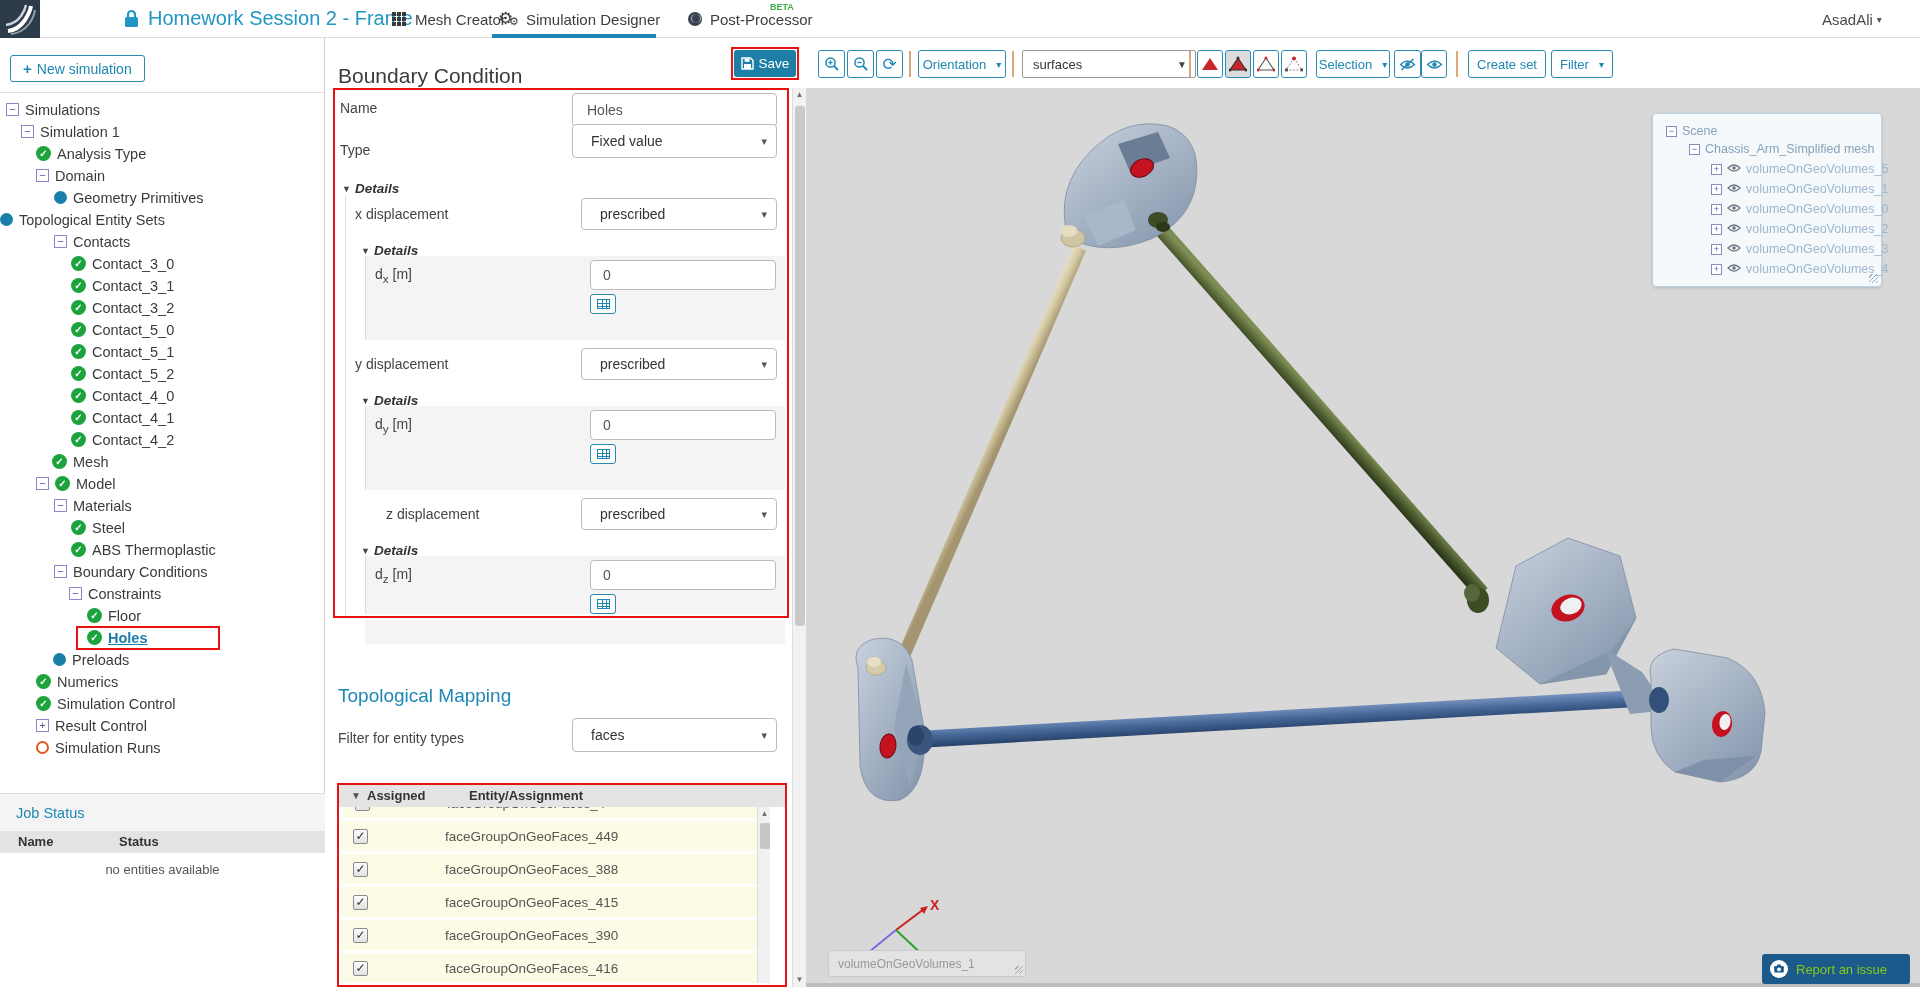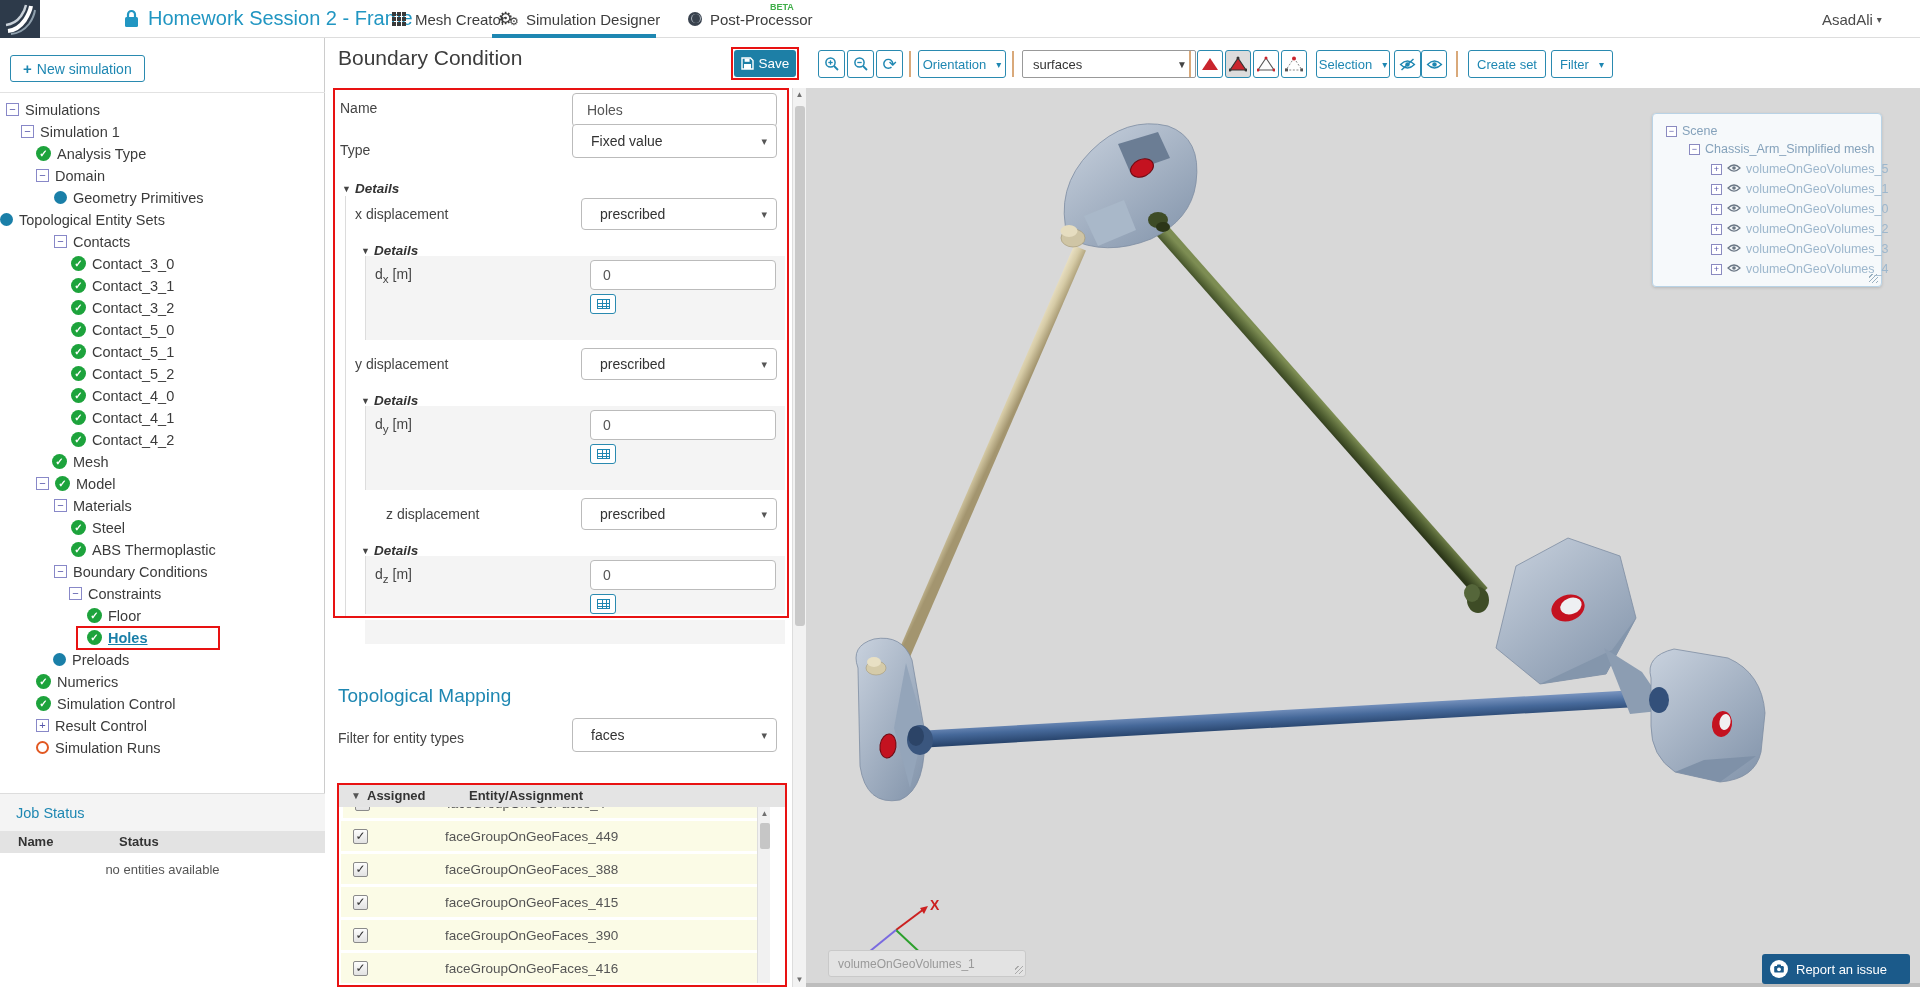--- a/index.html
+++ b/index.html
@@ -56,21 +56,21 @@
     border-top:1px solid #ddd; }
   .job-title { position:absolute; left:16px; top:11px; font-size:14.5px; color:#1e87b2; }
   .job-head { position:absolute; left:0; top:37px; width:100%; height:22px; background:#e3e3e3; }
   .job-head span { position:absolute; top:3px; font-size:13px; font-weight:bold; color:#333; }
   .job-col-name { left:18px; } .job-col-status { left:119px; }
   .job-body { position:absolute; left:0; top:59px; width:100%; bottom:0; background:#fff;
     text-align:center; padding-top:9px; font-size:13px; color:#555; }
 
   
   .panel { position:absolute; left:325px; top:38px; width:481px; height:949px; background:#fff; }
-  .panel-title { position:absolute; left:13px; top:8px; font-size:21px; font-weight:500; color:#3c3c3c; }
+  .panel-title { position:absolute; left:13px; top:26px; font-size:21px; font-weight:500; color:#3c3c3c; }
   .save-annot { position:absolute; left:406px; top:9px; width:68px; height:33px; border:2px solid #e81212;
     pointer-events:none; }
   .save-btn { position:absolute; left:409px; top:12px; width:62px; height:27px; background:#1d7fa6; color:#fff;
     border:none; border-radius:3px; font-size:13.5px; display:flex; align-items:center; justify-content:center;
     gap:5px; cursor:pointer; font-family:inherit; }
   .form-annot { position:absolute; left:8px; top:50px; width:456px; height:530px; border:2px solid #e81212;
     pointer-events:none; z-index:5; }
   .f-label { position:absolute; font-size:14px; color:#444; white-space:nowrap; }
   .f-input { position:absolute; height:34px; width:205px; border:1px solid #bbb; border-radius:4px;
     font-size:14px; color:#555; padding-left:14px; font-family:inherit; background:#fff; }
@@ -149,21 +149,21 @@
   .pbox,.mbox { width:11px; height:11px; border:1px solid #8a8ac0; background:#fff; color:#5a5aaa;
     font-size:9px; line-height:8px; text-align:center; flex:0 0 11px; }
   .sc-handle { position:absolute; right:3px; bottom:3px; width:9px; height:9px;
     background:repeating-linear-gradient(135deg,transparent 0 2px,#9ab0c0 2px 3px); cursor:nwse-resize; }
   .vp-tooltip { position:absolute; left:22px; top:912px; width:198px; height:27px; background:#e3e3e3;
     border:1px solid #c9c9c9; border-radius:3px; font-size:12px; color:#999; display:flex;
     align-items:center; padding-left:9px; }
   .tt-handle { position:absolute; right:2px; bottom:2px; width:8px; height:8px;
     background:repeating-linear-gradient(135deg,transparent 0 2px,#aaa 2px 3px); }
   .report-btn { position:absolute; left:956px; top:916px; width:148px; height:30px; background:#1b5a8a;
-    border:none; border-radius:3px; color:#ffffff; font-size:13px; display:flex; align-items:center;
+    border:none; border-radius:3px; color:#84cc16; font-size:13px; display:flex; align-items:center;
     gap:8px; padding-left:8px; cursor:pointer; font-family:inherit; }
 </style>
 </head>
 <body>
 
 <div class="screen">
 
   <div class="topbar">
     <div class="logo">
       <svg width="40" height="38" viewBox="0 0 40 38">

